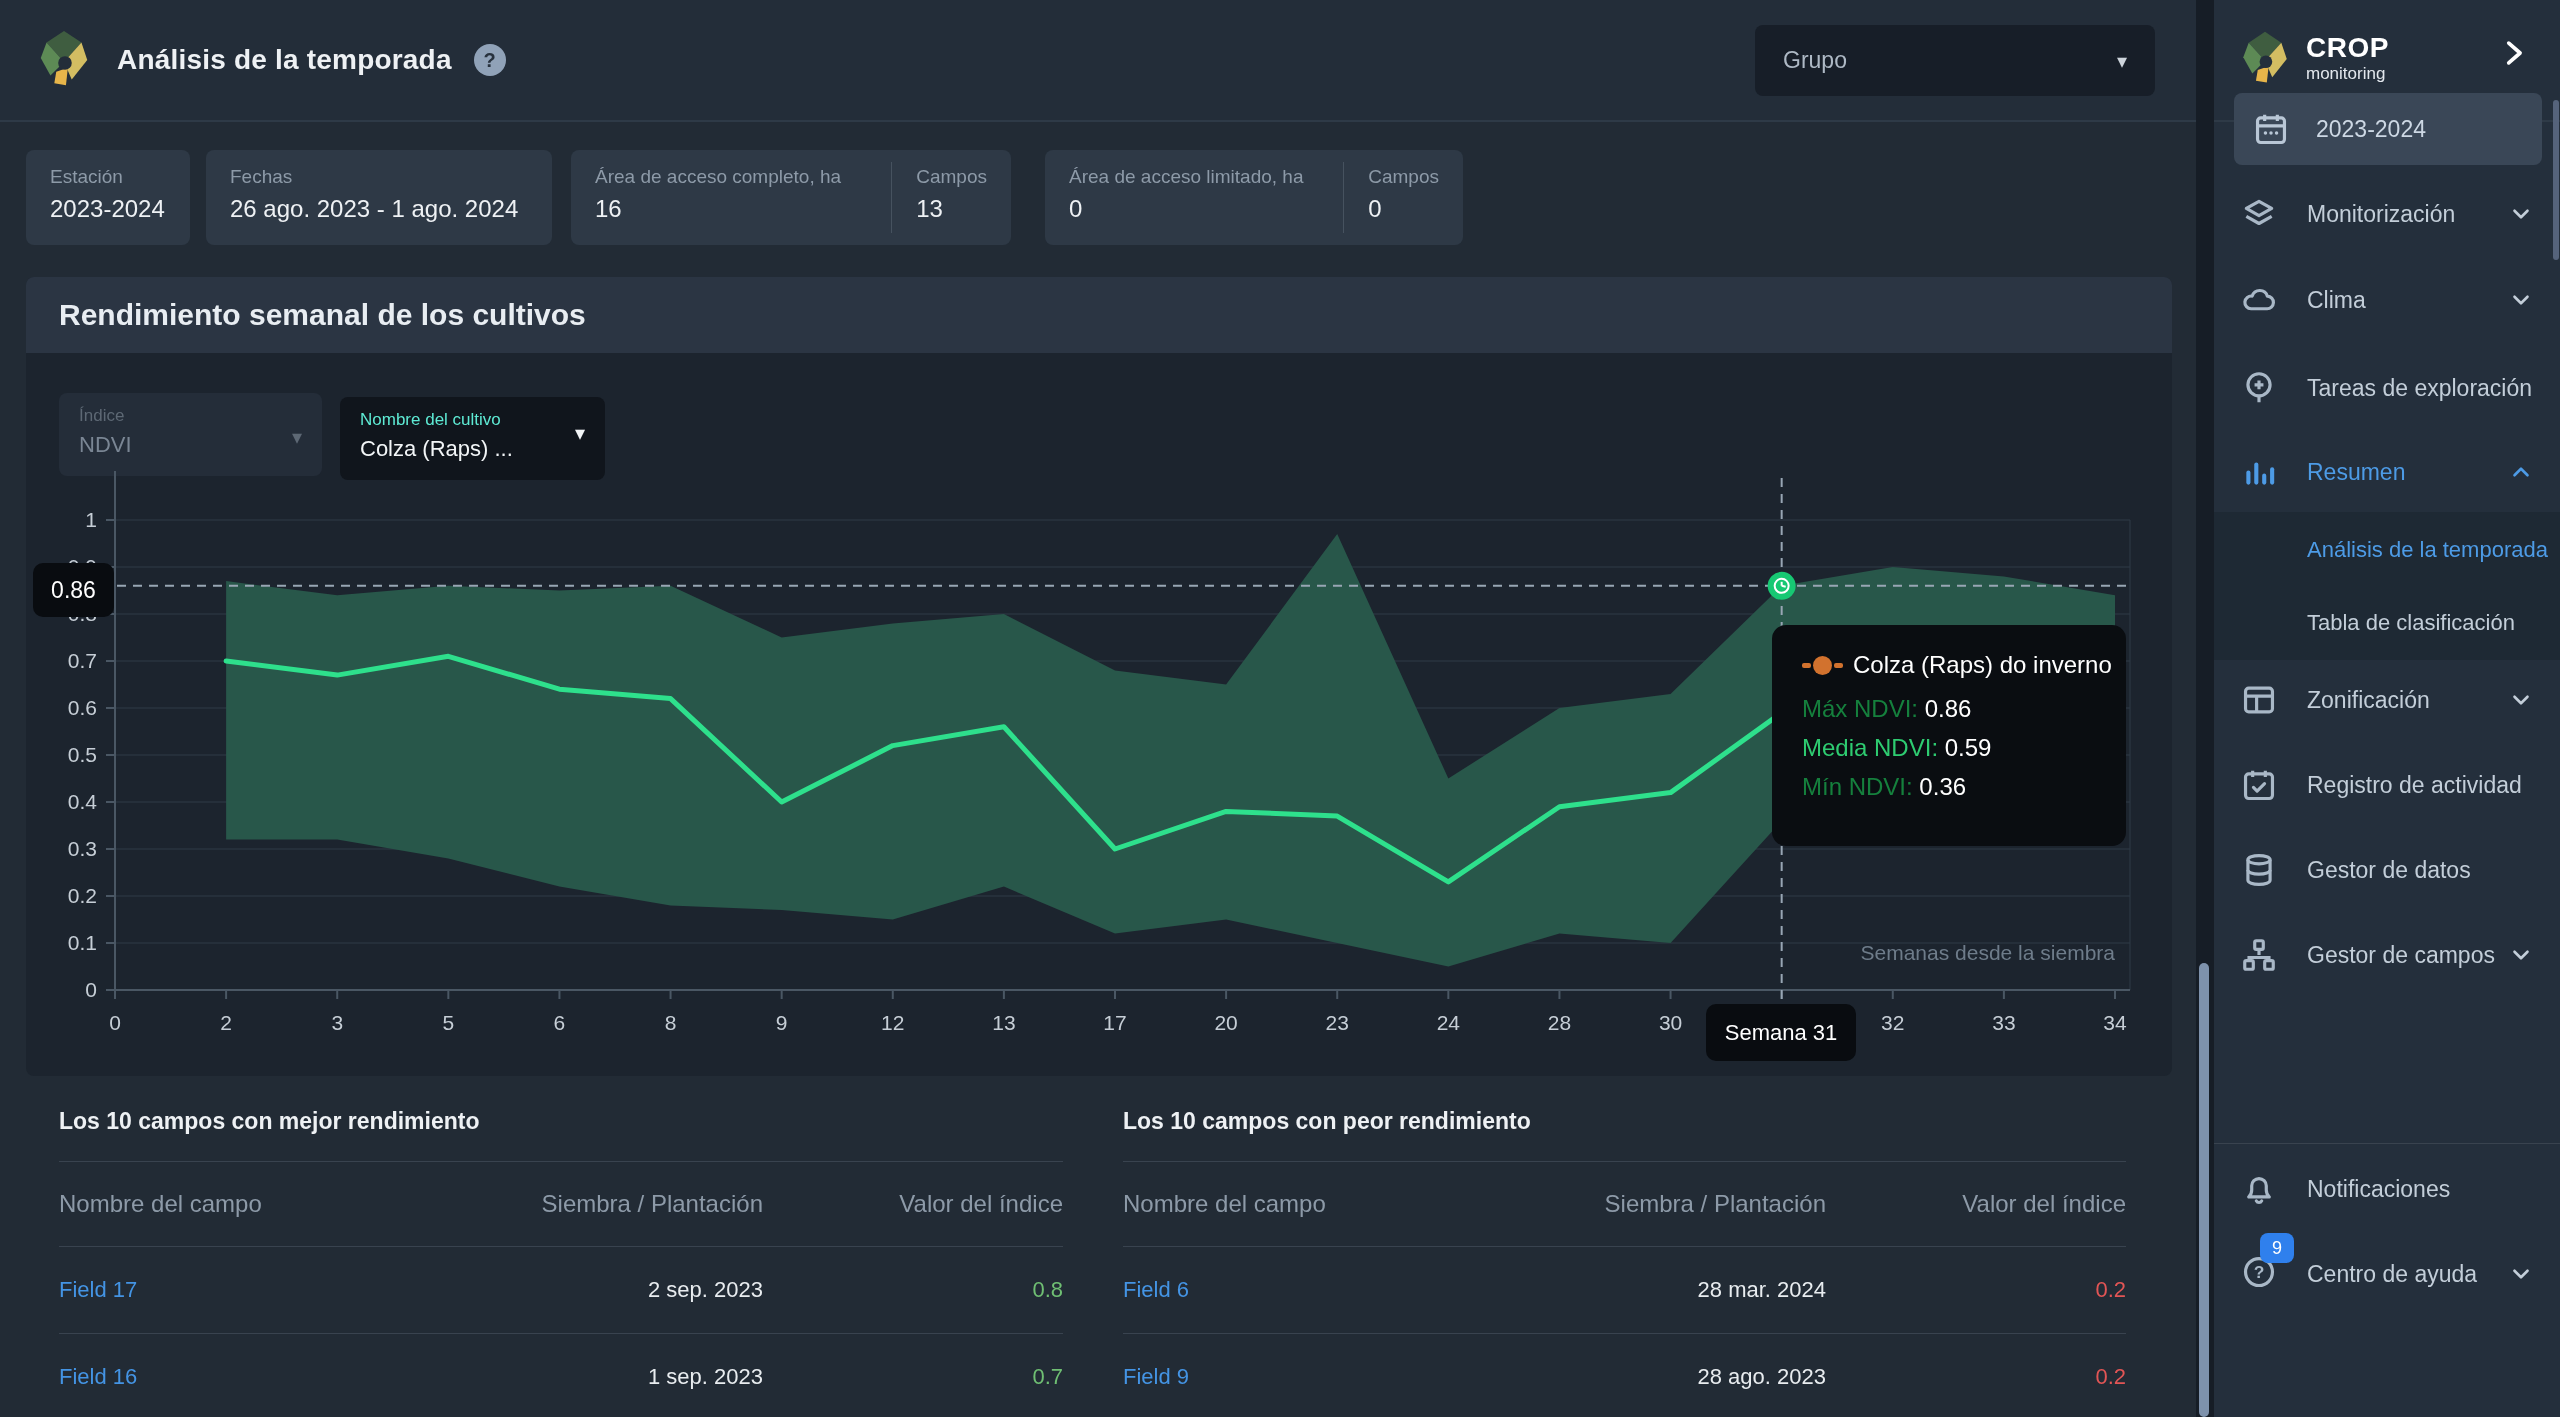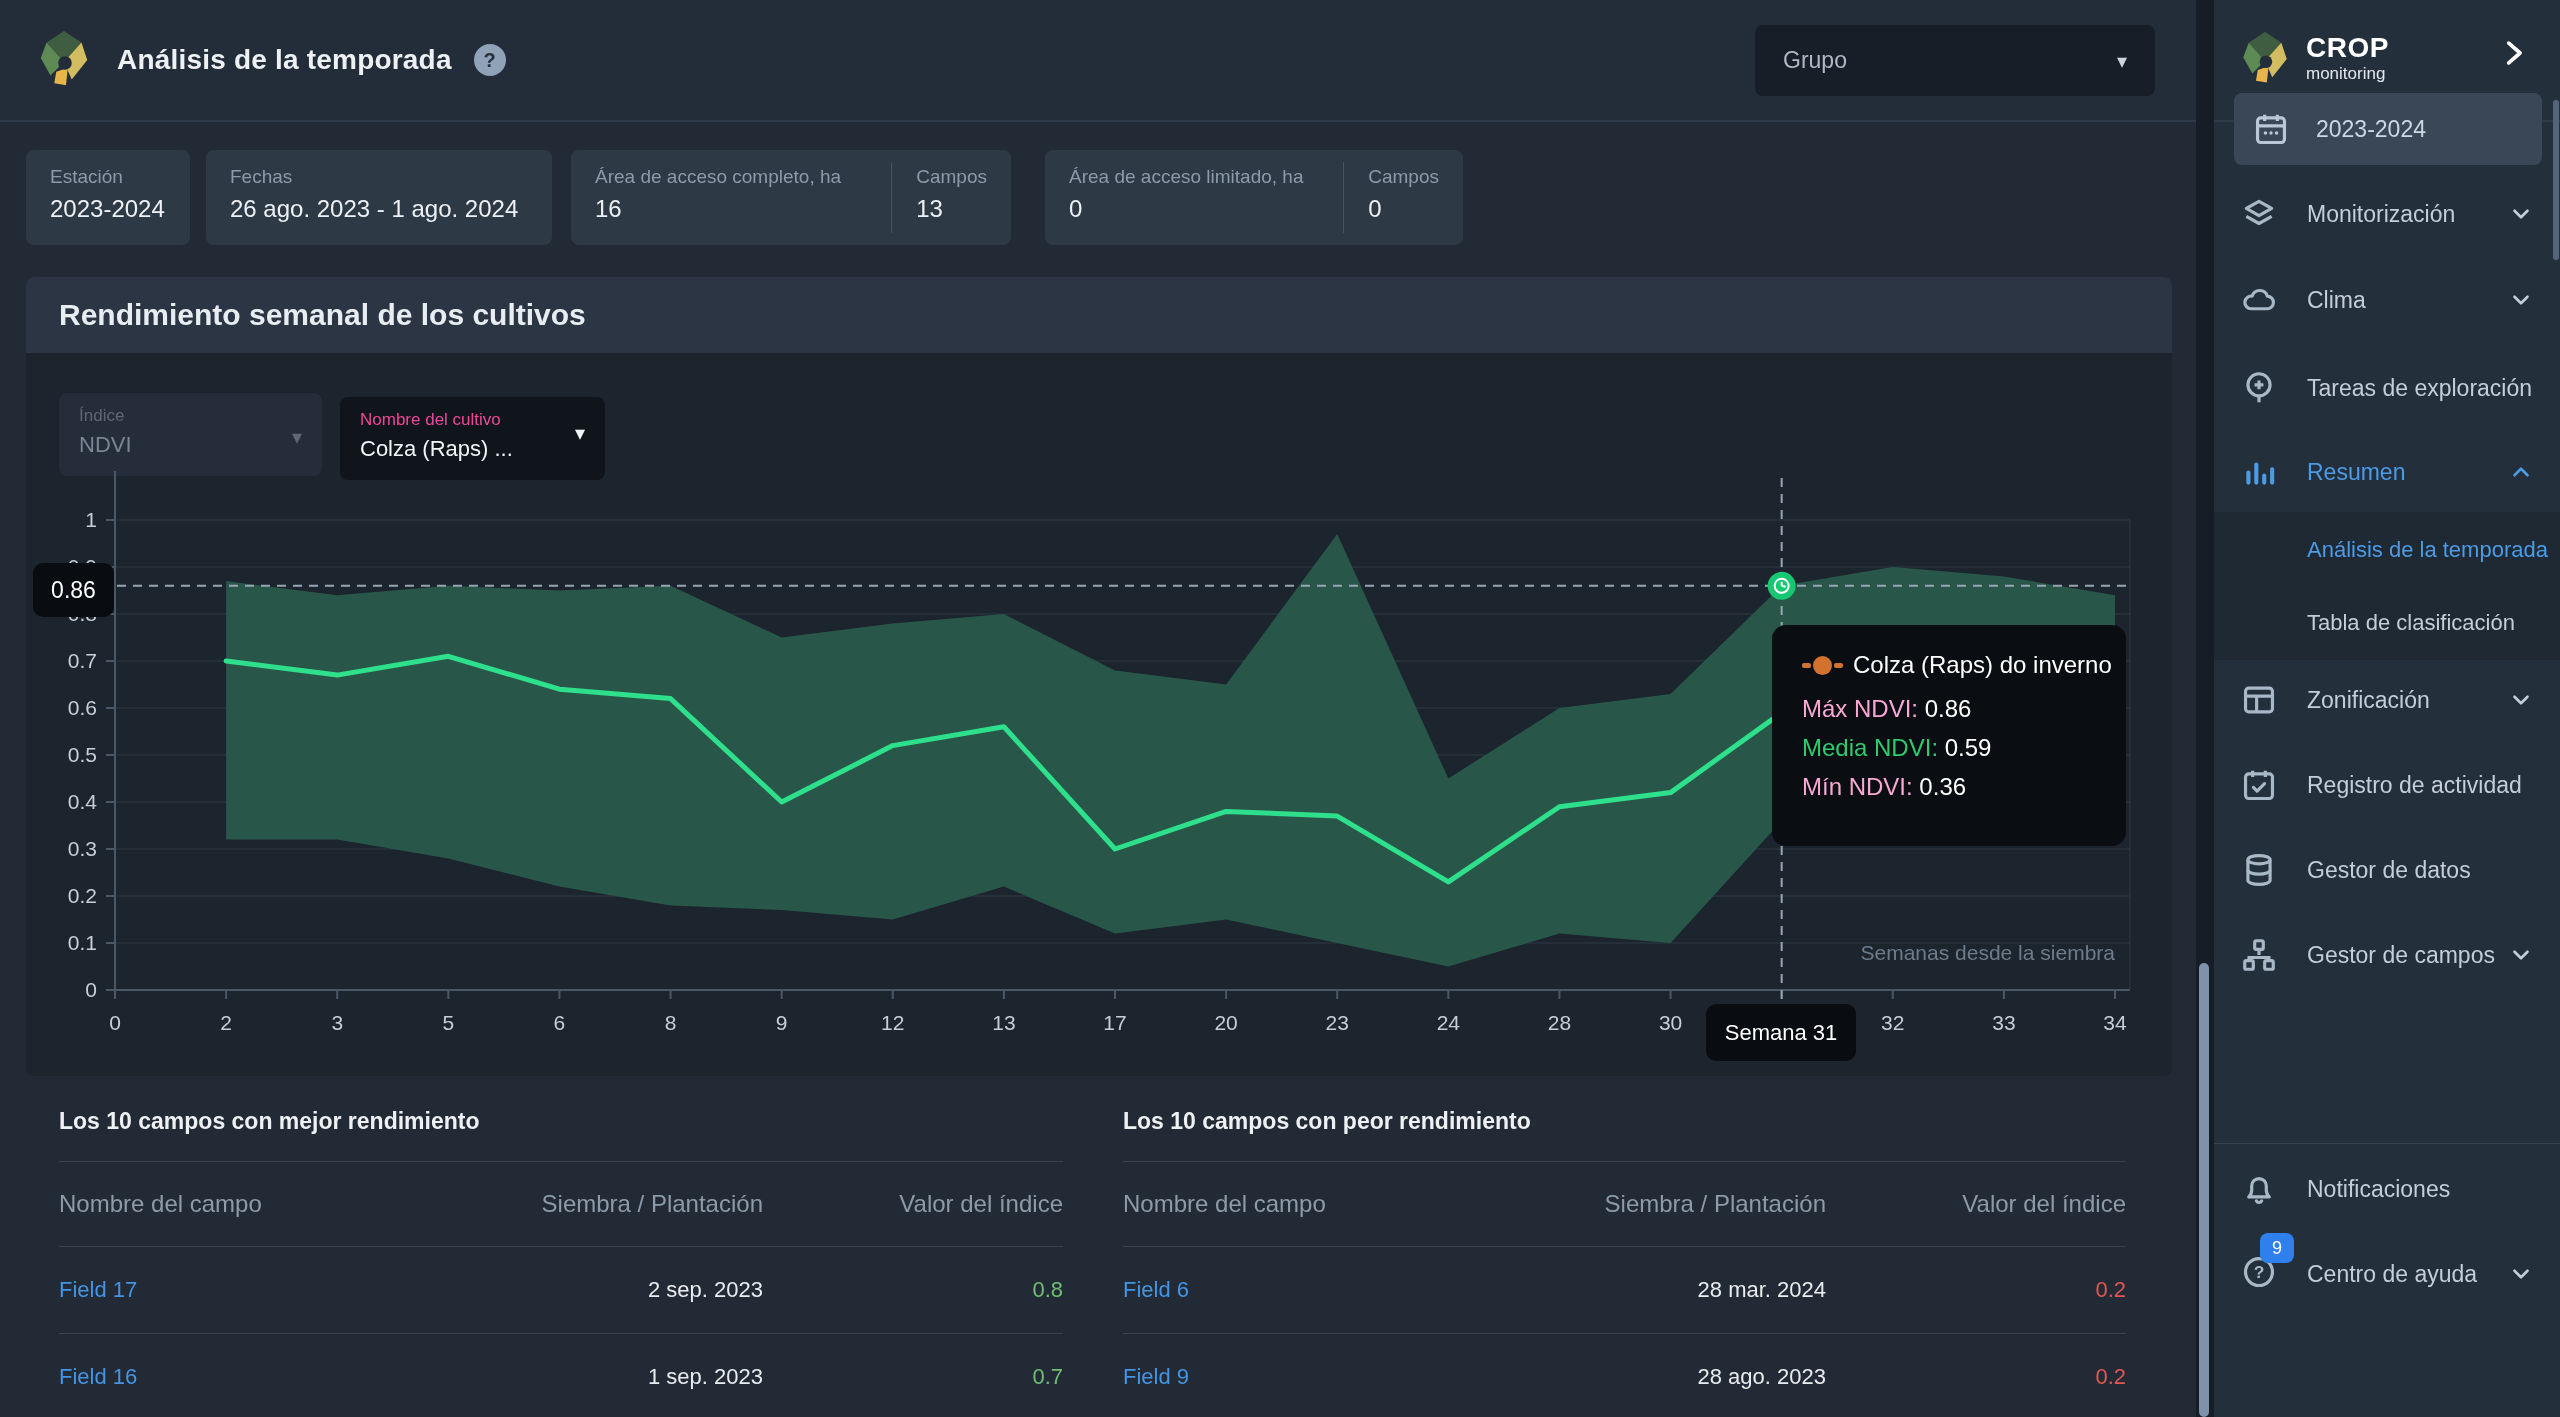--- a/index.html
+++ b/index.html
@@ -27,40 +27,40 @@
   
   .panel { position:absolute; left:26px; top:277px; width:2146px; height:799px; border-radius:8px; background:#1c242e; }
   .panel-header { height:76px; background:#2b3543; border-radius:8px 8px 0 0; display:flex; align-items:center; padding:0 33px; }
   .panel-title { font-size:30px; font-weight:bold; color:#e8edf2; }
   .dd { position:absolute; border-radius:8px; width:263px; height:83px; padding:13px 20px; cursor:pointer; }
   .dd-index { left:33px; top:116px; background:#242d39; }
   .dd-index .dd-label { color:#5d6874; }
   .dd-index .dd-value { color:#7a8694; }
   .dd-index .caret { color:#5d6874; position:absolute; right:20px; top:32px; }
   .dd-crop { left:314px; top:120px; width:265px; background:#10151c; }
-  .dd-crop .dd-label { color:#ec4899; }
+  .dd-crop .dd-label { color:#5eead4; }
   .dd-crop .dd-value { color:#f2f5f7; }
   .dd-crop .caret { color:#f2f5f7; position:absolute; right:20px; top:24px; }
   .dd-label { font-size:17px; margin-bottom:6px; }
   .dd-value { font-size:22px; }
   #chart-svg { position:absolute; left:0; top:76px; }
 
   .y-badge { position:absolute; left:7px; top:286px; width:81px; height:54px; background:#090c10; border-radius:10px; display:flex; align-items:center; justify-content:center; font-size:23px; color:#fff; }
   .x-badge { position:absolute; left:1680px; top:727px; width:150px; height:57px; background:#090c10; border-radius:10px; display:flex; align-items:center; justify-content:center; font-size:22px; color:#fff; }
   .axis-note { position:absolute; right:57px; top:664px; font-size:21px; color:#6e7c8a; }
 
   .tooltip { position:absolute; left:1746px; top:348px; width:354px; height:221px; background:#0a0d11; border-radius:14px; padding:26px 30px; z-index:5; }
   .tt-head { display:flex; align-items:center; gap:10px; margin-bottom:16px; }
   .tt-marker { display:flex; align-items:center; }
   .tt-marker i { display:block; background:#d2722e; }
   .tt-dash { width:9px; height:5px; border-radius:2px; }
   .tt-dot { width:19px; height:19px; border-radius:50%; margin:0 2px; }
   .tt-title { font-size:24px; color:#fff; white-space:nowrap; }
   .tt-row { font-size:24px; color:#fff; margin-top:11px; white-space:nowrap; }
-  .tt-row .lbl { color:#f9a8d4; }
+  .tt-row .lbl { color:#15803d; }
   .tt-row .lbl.hl { color:#2ecc71; }
 
   
   .rank-table { position:absolute; top:1090px; }
   .rt-best { left:59px; width:1004px; }
   .rt-worst { left:1123px; width:1003px; }
   .rt-title { font-size:23px; font-weight:bold; color:#eef1f4; padding:18px 0 26px 0; }
   .rt-sep { height:1px; background:#39434f; }
   .rt-head, .rt-row { display:flex; align-items:center; }
   .rt-head { padding:28px 0; color:#8d9aa8; font-size:24px; }

